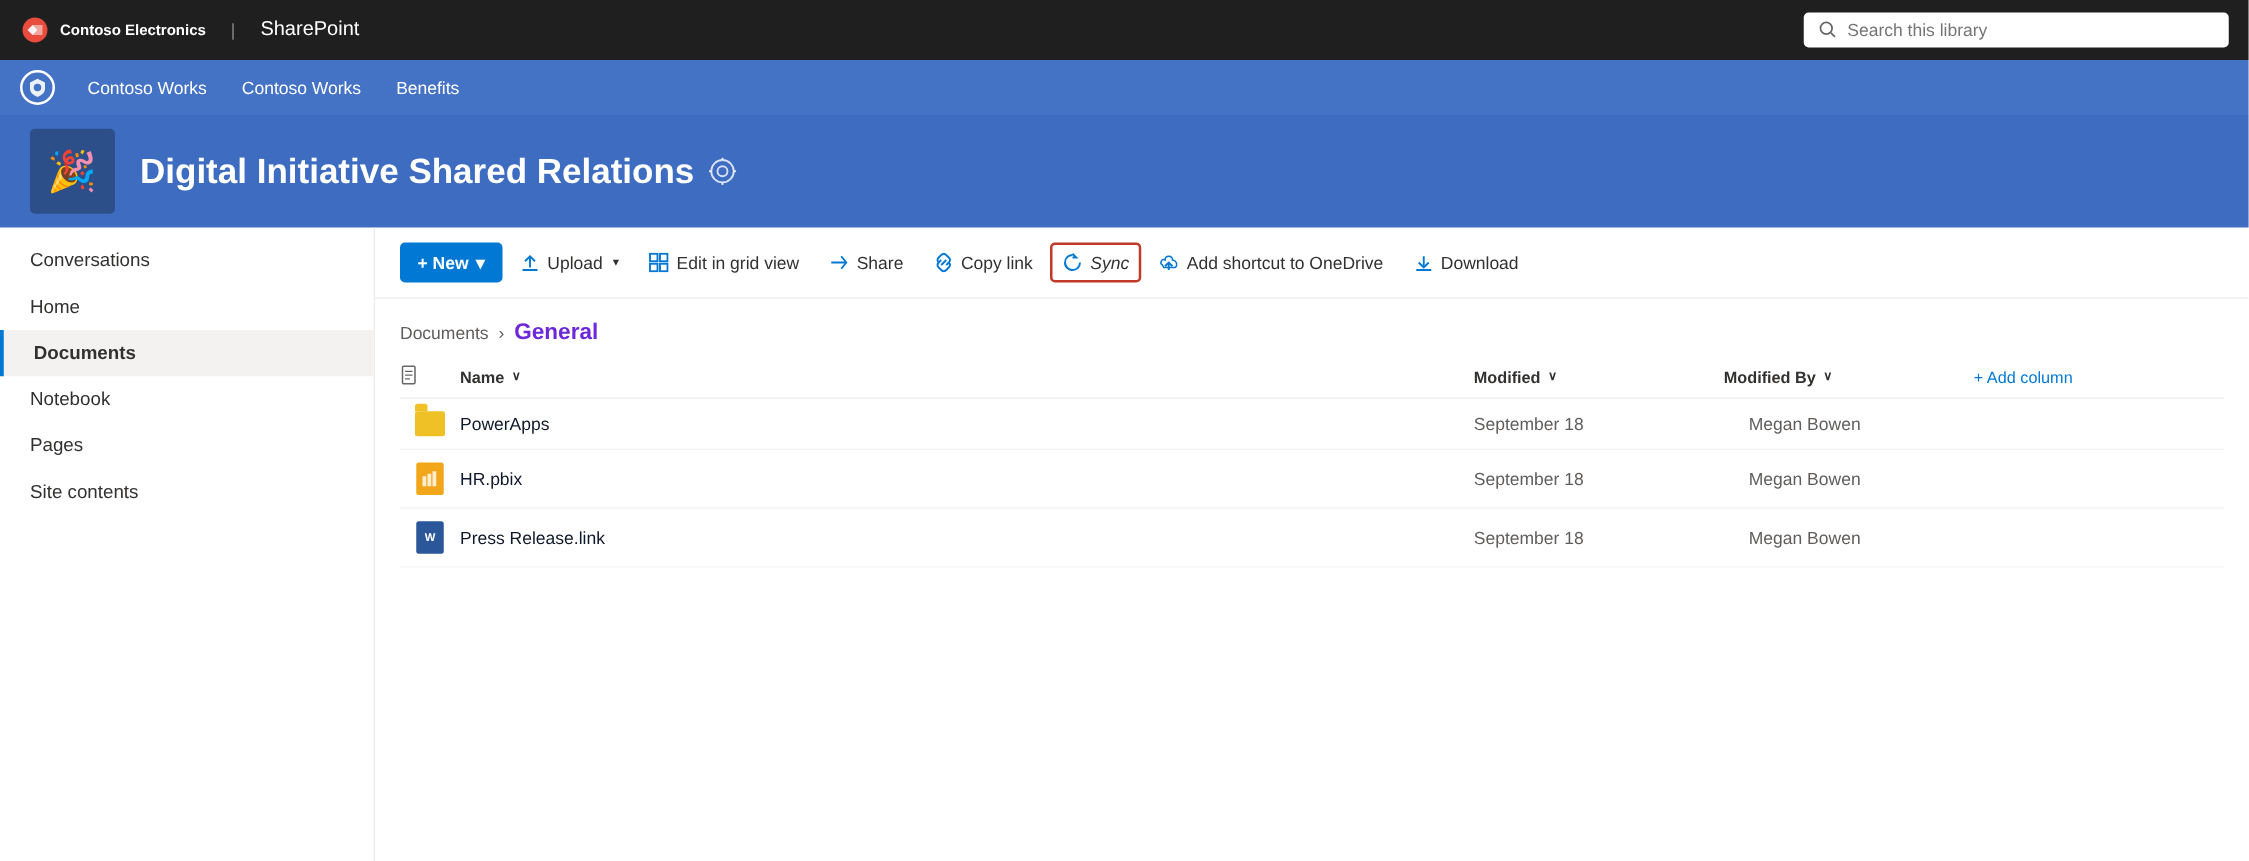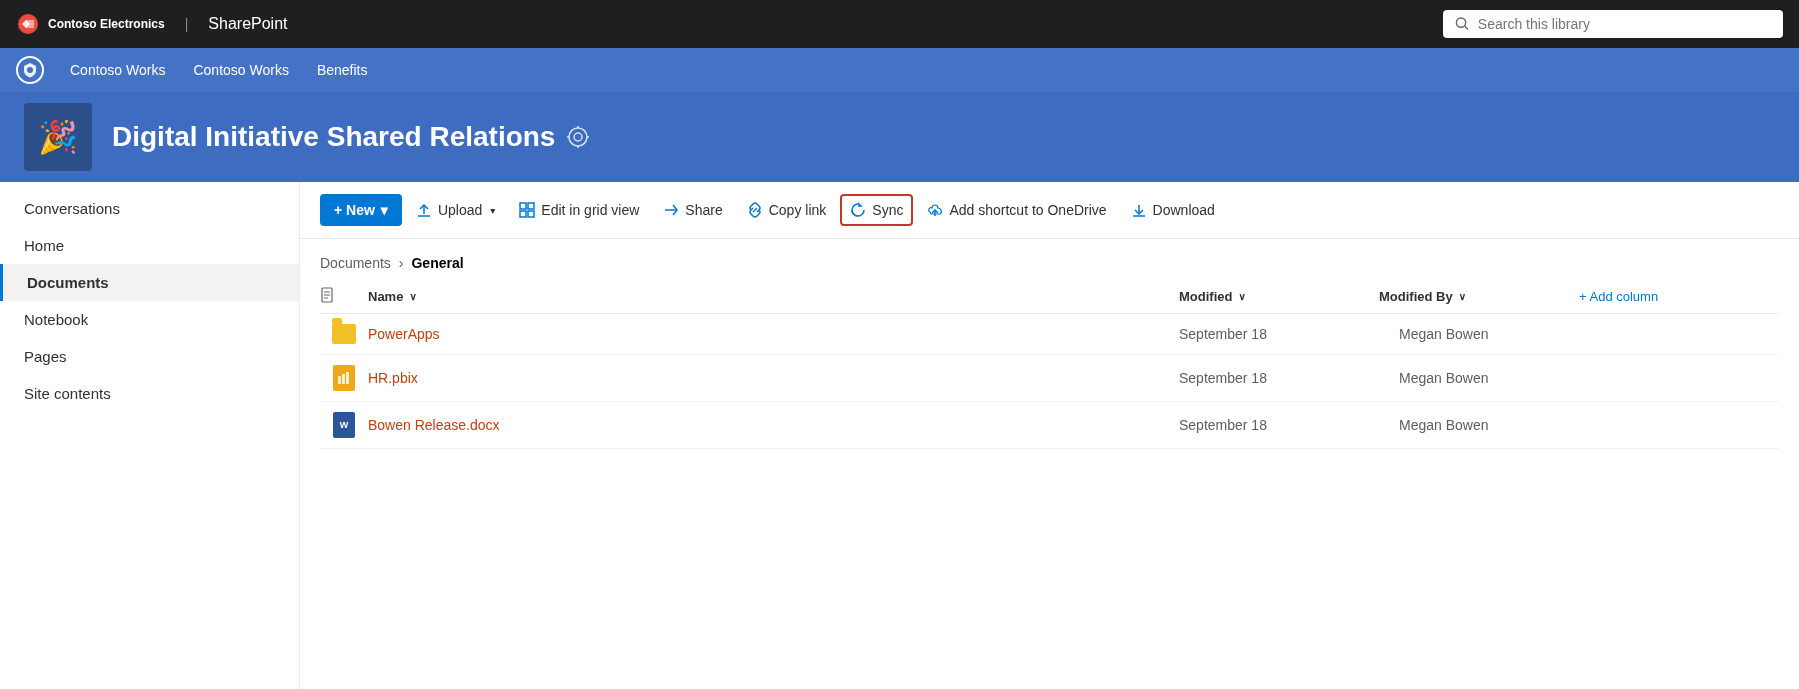--- a/index.html
+++ b/index.html
@@ -186,39 +186,40 @@
       cursor: pointer;
       display: flex;
       align-items: center;
       gap: 6px;
       white-space: nowrap;
     }
     .toolbar-btn.sync-active {
       border: 2px solid #c0392b;
       border-radius: 4px;
       padding: 6px 8px;
+      font-style: italic;
     }
 
     
     .breadcrumb {
       padding: 16px 20px 8px;
       display: flex;
       align-items: center;
       gap: 8px;
       font-size: 14px;
       color: #605e5c;
     }
     .breadcrumb-link {
       color: #605e5c;
       cursor: pointer;
     }
     .breadcrumb-current {
       font-weight: 700;
-      color: #000000;
-      font-size: 14px;
+      color: #6d28d9;
+      font-size: 18px;
     }
 
     
     .file-list {
       padding: 0 20px;
     }
     .file-list-header {
       display: grid;
       grid-template-columns: 48px 1fr 200px 200px 200px;
       border-bottom: 1px solid #edebe9;
@@ -240,21 +241,21 @@
       border-bottom: 1px solid #f3f2f1;
       align-items: center;
     }
     .file-icon-cell {
       display: flex;
       align-items: center;
       justify-content: center;
     }
     .file-name {
       font-size: 14px;
-      color: #c2410c;
+      color: #0f172a;
       cursor: pointer;
     }
     .file-date {
       font-size: 14px;
       color: #605e5c;
     }
     .file-author {
       font-size: 14px;
       color: #605e5c;
       margin-left: 20px;
@@ -523,21 +524,21 @@
         <div class="file-author">Megan Bowen</div>
         <div></div>
       </div>
 
       <div class="file-row">
         <div class="file-icon-cell">
           <div class="docx-icon">
             <span style="font-size:9px;font-weight:700;color:#fff;">W</span>
           </div>
         </div>
-        <div class="file-name">Bowen Release.docx</div>
+        <div class="file-name">Press Release.link</div>
         <div class="file-date">September 18</div>
         <div class="file-author">Megan Bowen</div>
         <div></div>
       </div>
 
     </div>
   </div>
 </div>
 
 </body></html>

